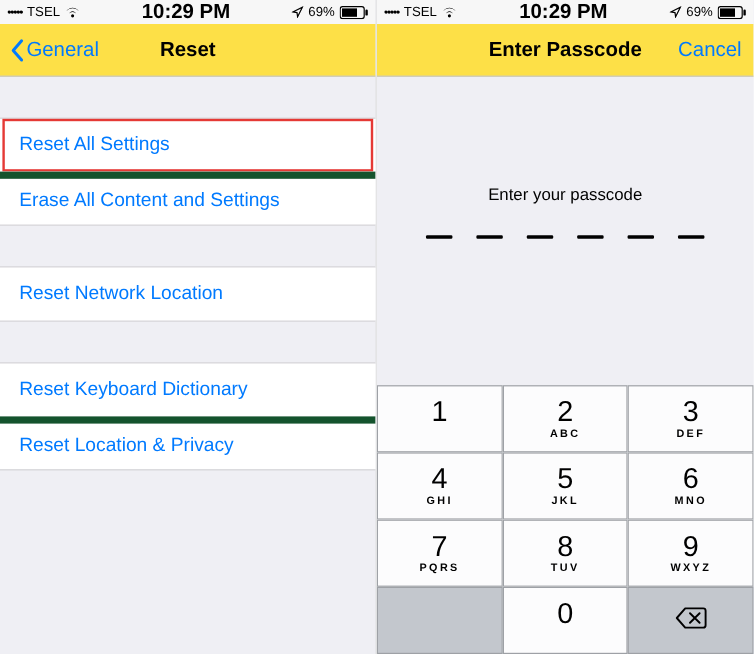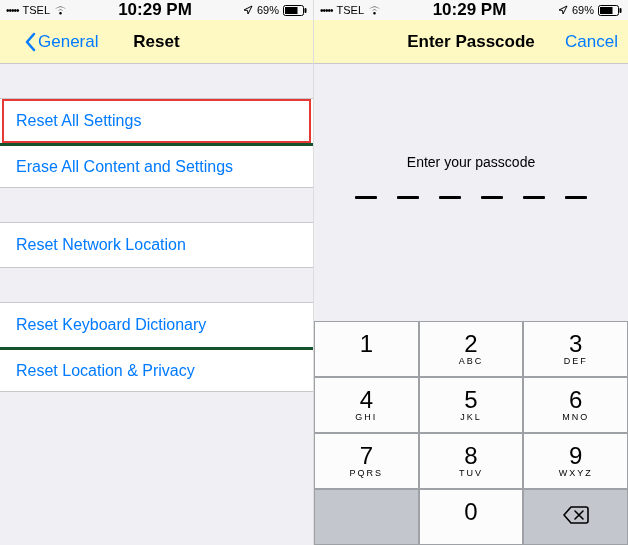--- a/index.html
+++ b/index.html
@@ -33,26 +33,26 @@
     background: #f7f7f7;
   }
   .sb-left, .sb-right { display: flex; align-items: center; gap: 4px; }
   .sb-center { font-weight: 600; font-size: 17px; }
   .dots { letter-spacing: -1px; font-size: 10px;}
   .wifi-icon svg, .battery-icon svg, .loc-icon svg, .signal svg { display:block; }
 
   
   .nav-bar {
     height: 44px;
-    background: #fef9c3;
+    background: #fde047;
     border-bottom: 1px solid #c8c7cc;
     display: flex;
     align-items: center;
     position: relative;
-    padding: 0 24px;
+    padding: 0 8px;
   }
   .nav-back {
     display: flex;
     align-items: center;
     color: #007aff;
     font-size: 17px;
     gap: 2px;
   }
   .nav-title {
     position: absolute;
@@ -66,21 +66,21 @@
   .nav-cancel {
     position: absolute;
     right: 10px;
     color: #007aff;
     font-size: 17px;
   }
 
   
   .list { margin-top: 34px; }
   .group { margin-bottom: 34px; background:#fff; border-top:1px solid #c8c7cc; border-bottom:1px solid #c8c7cc; }
-  .group .row + .row { border-top:3px solid #14532d; }
+  .group .row + .row { border-top:6px solid #14532d; }
   .row {
     background: #fff;
     height: 44px;
     padding: 0 16px;
     display: flex;
     align-items: center;
     font-size: 16px;
     color: #007aff;
     position: relative;
   }
@@ -134,20 +134,21 @@
     color:#000;
     line-height:1;
   }
   .key .sub {
     font-size:9px;
     letter-spacing:2px;
     color:#000;
     margin-top:1px;
     text-transform:uppercase;
     height:10px;
+    font-weight:bold;
   }
   .key.blank { background:#c3c7cd; }
   .key.del { background:#c3c7cd; }
   .key.del svg { width:28px; height:20px; }
 
   .chevron-left svg { width:12px; height:20px; display:block;}
 </style>
 </head>
 <body>
 

